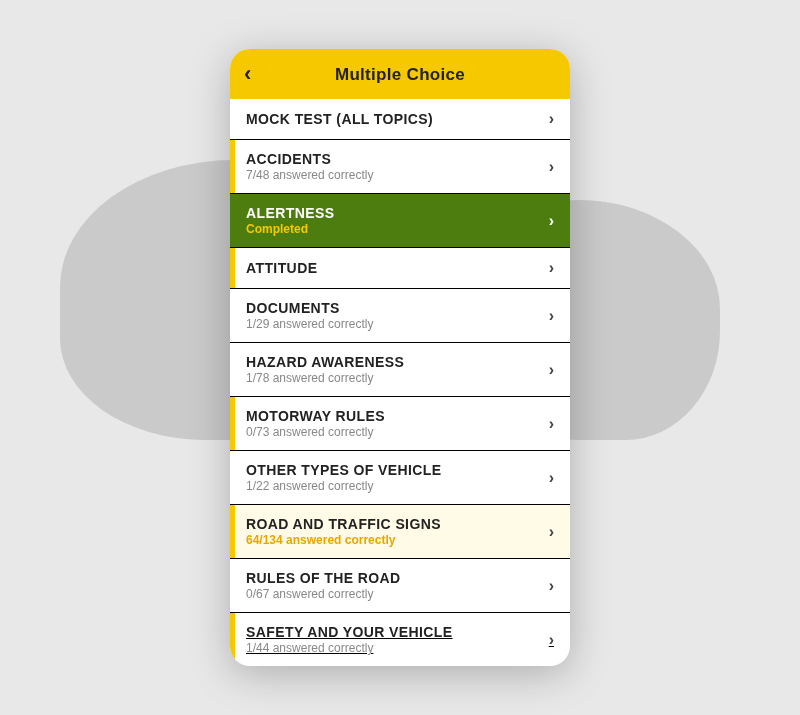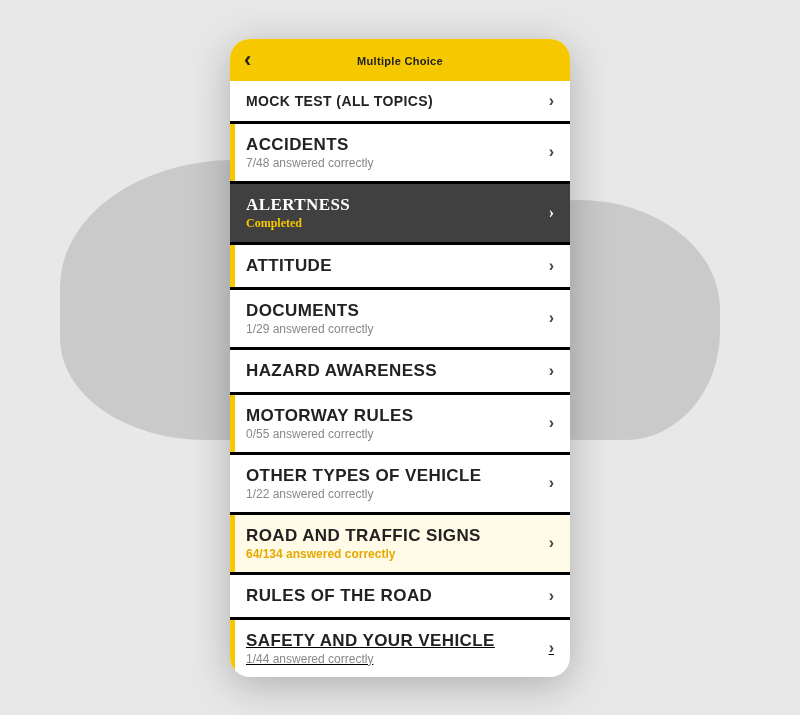--- a/index.html
+++ b/index.html
@@ -62,63 +62,62 @@
       top: 50%;
       transform: translateY(-50%);
       font-size: 22px;
       font-weight: bold;
       color: #222;
       cursor: pointer;
       line-height: 1;
     }
 
     .header-title {
-      font-size: 11px;
+      font-size: 17px;
       font-weight: bold;
       color: #222;
       letter-spacing: 0.3px;
     }
 
     .menu-list {
       list-style: none;
     }
 
     .menu-item {
       display: flex;
       align-items: center;
       justify-content: space-between;
       padding: 11px 16px 11px 16px;
-      border-bottom: 3px solid #000000;
+      border-bottom: 1px solid #000000;
       cursor: pointer;
       position: relative;
     }
 
     .menu-item:last-child {
       border-bottom: none;
       text-decoration: underline;
     }
 
     .menu-item.completed {
-      background: #404040;
-      font-family: Liberation Serif, serif;
+      background: #4d7c0f;
     }
 
     .menu-item.highlighted {
       background: #fffbe6;
     }
 
     .item-left {
       display: flex;
       flex-direction: column;
       gap: 1px;
       flex: 1;
     }
 
     .item-name {
-      font-size: 17px;
+      font-size: 14px;
       font-weight: bold;
       color: #222;
       letter-spacing: 0.4px;
       text-transform: uppercase;
     }
 
     .menu-item.completed .item-name {
       color: #fff;
     }
 
@@ -213,47 +212,49 @@
       <li class="menu-item">
         <div class="item-left">
           <span class="item-name">DOCUMENTS</span>
           <span class="item-sub">1/29 answered correctly</span>
         </div>
         <span class="chevron">›</span>
       </li>
       <li class="menu-item">
         <div class="item-left">
           <span class="item-name">HAZARD AWARENESS</span>
+          <span class="item-sub">1/78 answered correctly</span>
         </div>
         <span class="chevron">›</span>
       </li>
       <li class="menu-item has-tab">
         <div class="item-left">
           <span class="item-name">MOTORWAY RULES</span>
-          <span class="item-sub">0/55 answered correctly</span>
+          <span class="item-sub">0/73 answered correctly</span>
         </div>
         <span class="chevron">›</span>
       </li>
       <li class="menu-item">
         <div class="item-left">
           <span class="item-name">OTHER TYPES OF VEHICLE</span>
           <span class="item-sub">1/22 answered correctly</span>
         </div>
         <span class="chevron">›</span>
       </li>
       <li class="menu-item highlighted has-tab">
         <div class="item-left">
           <span class="item-name">ROAD AND TRAFFIC SIGNS</span>
           <span class="item-sub">64/134 answered correctly</span>
         </div>
         <span class="chevron">›</span>
       </li>
       <li class="menu-item">
         <div class="item-left">
           <span class="item-name">RULES OF THE ROAD</span>
+          <span class="item-sub">0/67 answered correctly</span>
         </div>
         <span class="chevron">›</span>
       </li>
       <li class="menu-item has-tab">
         <div class="item-left">
           <span class="item-name">SAFETY AND YOUR VEHICLE</span>
           <span class="item-sub">1/44 answered correctly</span>
         </div>
         <span class="chevron">›</span>
       </li>

